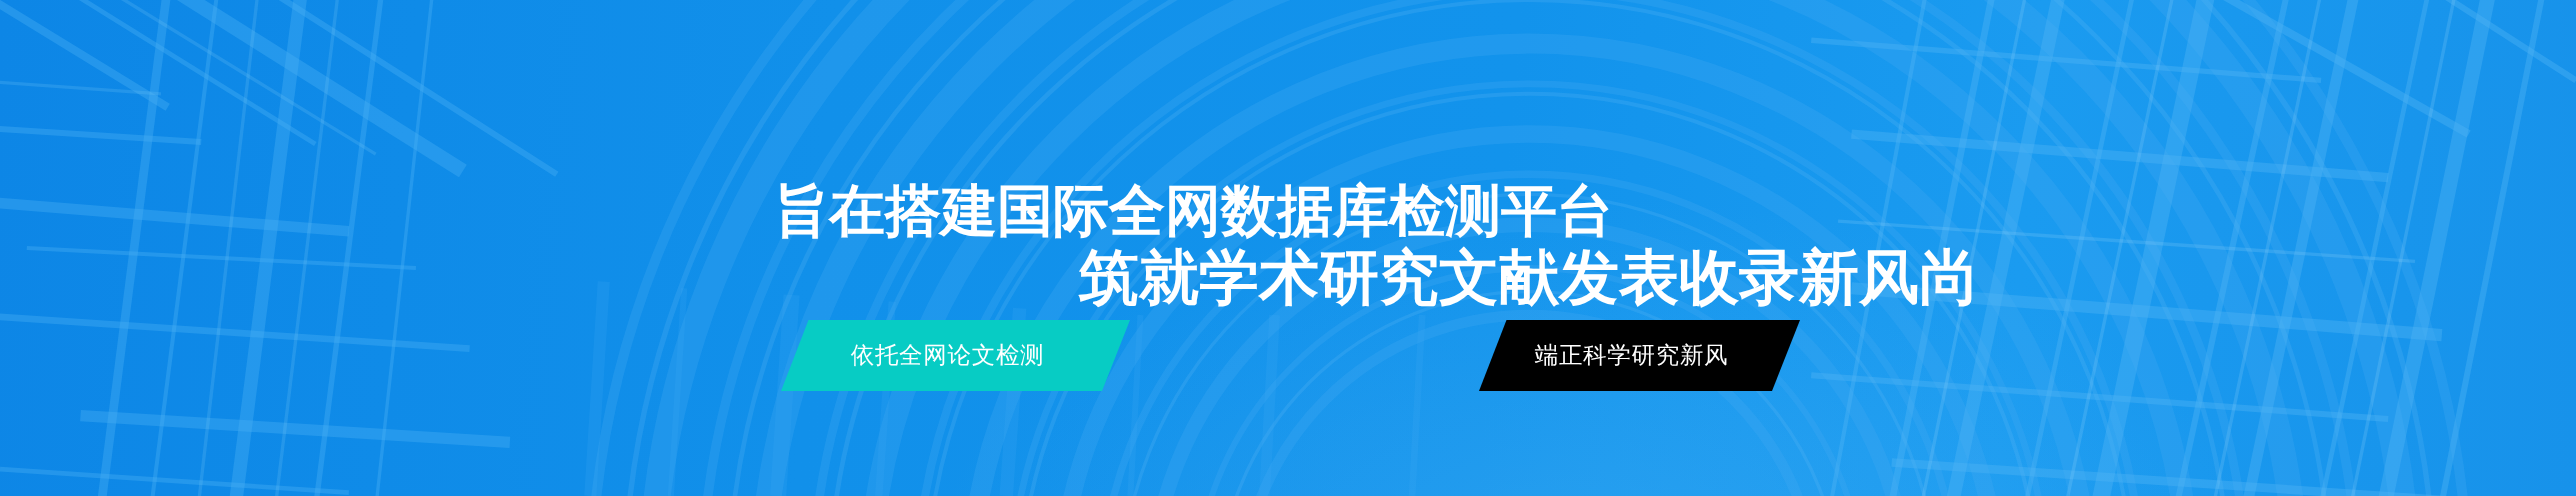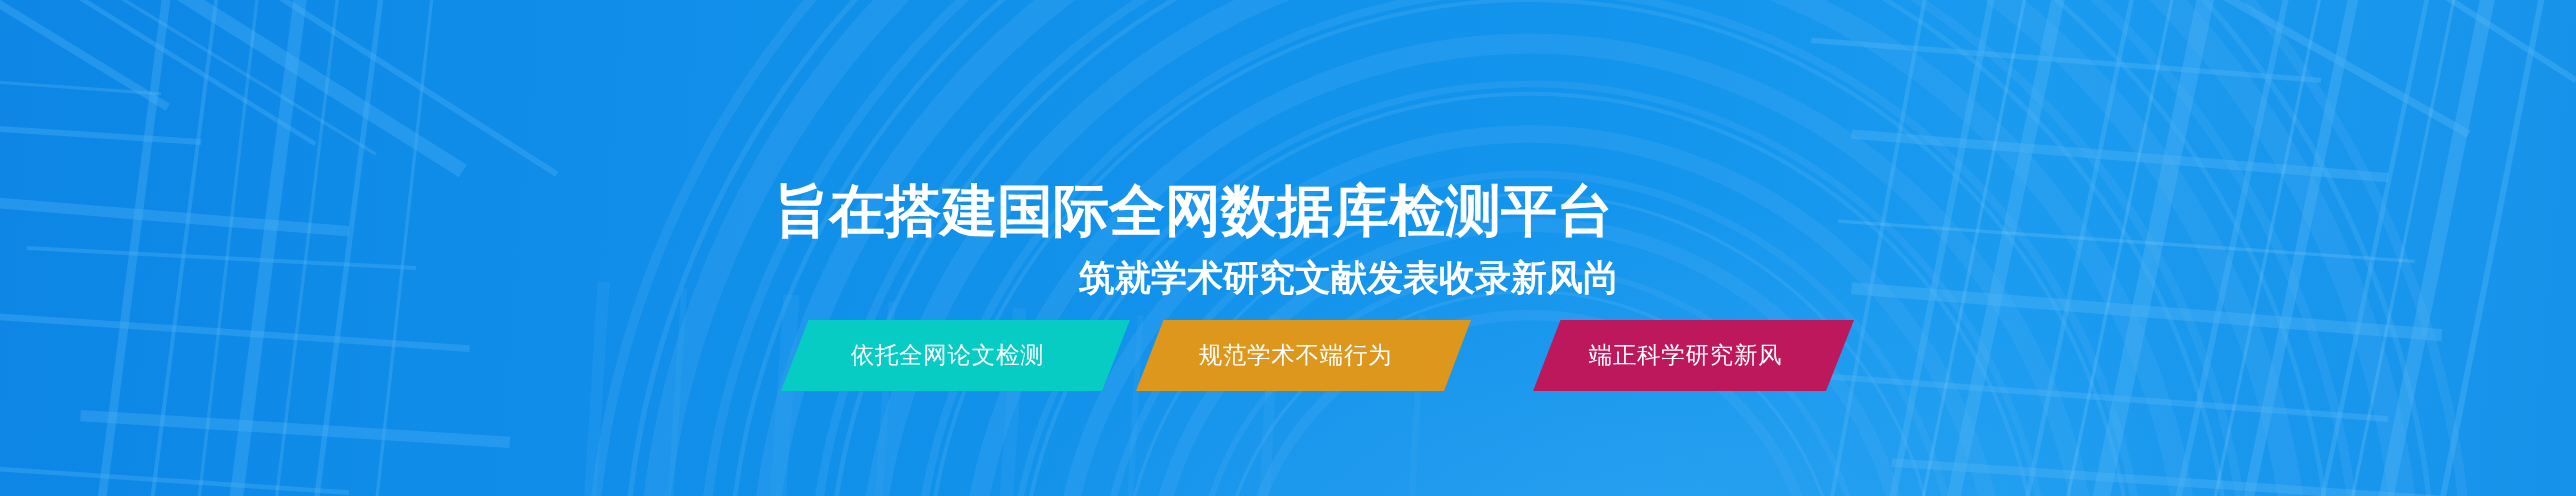--- a/index.html
+++ b/index.html
@@ -50,21 +50,21 @@
   }
   .hl-1 {
     left: 773px;
     top: 133px;
     font-size: 56px;
     line-height: 62px;
   }
   .hl-2 {
     left: 1079px;
     top: 200px;
-    font-size: 36px;
+    font-size: 60px;
     line-height: 62px;
   }
 
   
   .tags {
     position: absolute;
     left: 0;
     top: 320px;
     width: 2576px;
     height: 71px;
@@ -93,23 +93,23 @@
     padding-right: 16px;
   }
   .tag-2 {
     left: 1136px;
     width: 335px;
     background: #dd971c;
     clip-path: polygon(27.5px 0, 335px 0, 308px 71px, 0 71px);
     padding-right: 16px;
   }
   .tag-3 {
-    left: 1533px;
+    left: 1479px;
     width: 321px;
-    background: #be185d;
+    background: #000000;
     clip-path: polygon(27.5px 0, 321px 0, 293px 71px, 0 71px);
     padding-right: 16px;
   }
 </style>
 </head>
 <body>
 
 <div id="banner">
 
   <div class="bg-layer bg-base"></div>
@@ -218,22 +218,19 @@
 
   <div class="headlines">
     <div class="hl hl-1">旨在搭建国际全网数据库检测平台</div>
     <div class="hl hl-2">筑就学术研究文献发表收录新风尚</div>
   </div>
 
   <div class="tags">
     <div class="tag tag-1">
       <span class="tag-label">依托全网论文检测</span>
     </div>
-    <div class="tag tag-2">
-      <span class="tag-label">规范学术不端行为</span>
-    </div>
     <div class="tag tag-3">
       <span class="tag-label">端正科学研究新风</span>
     </div>
   </div>
 
 </div>
 
 
 </body></html>

